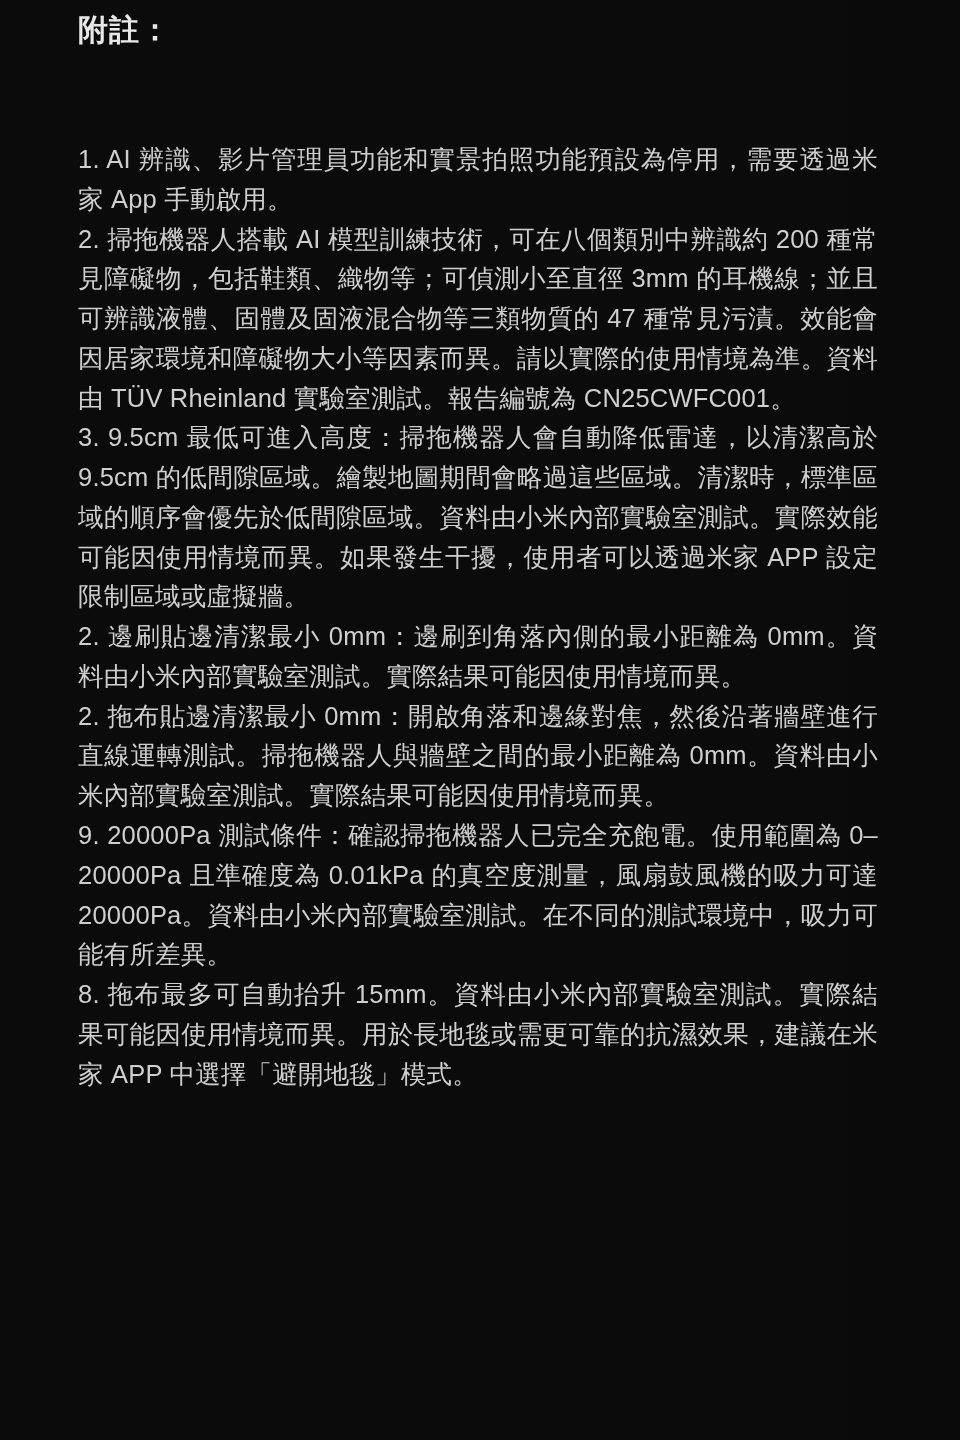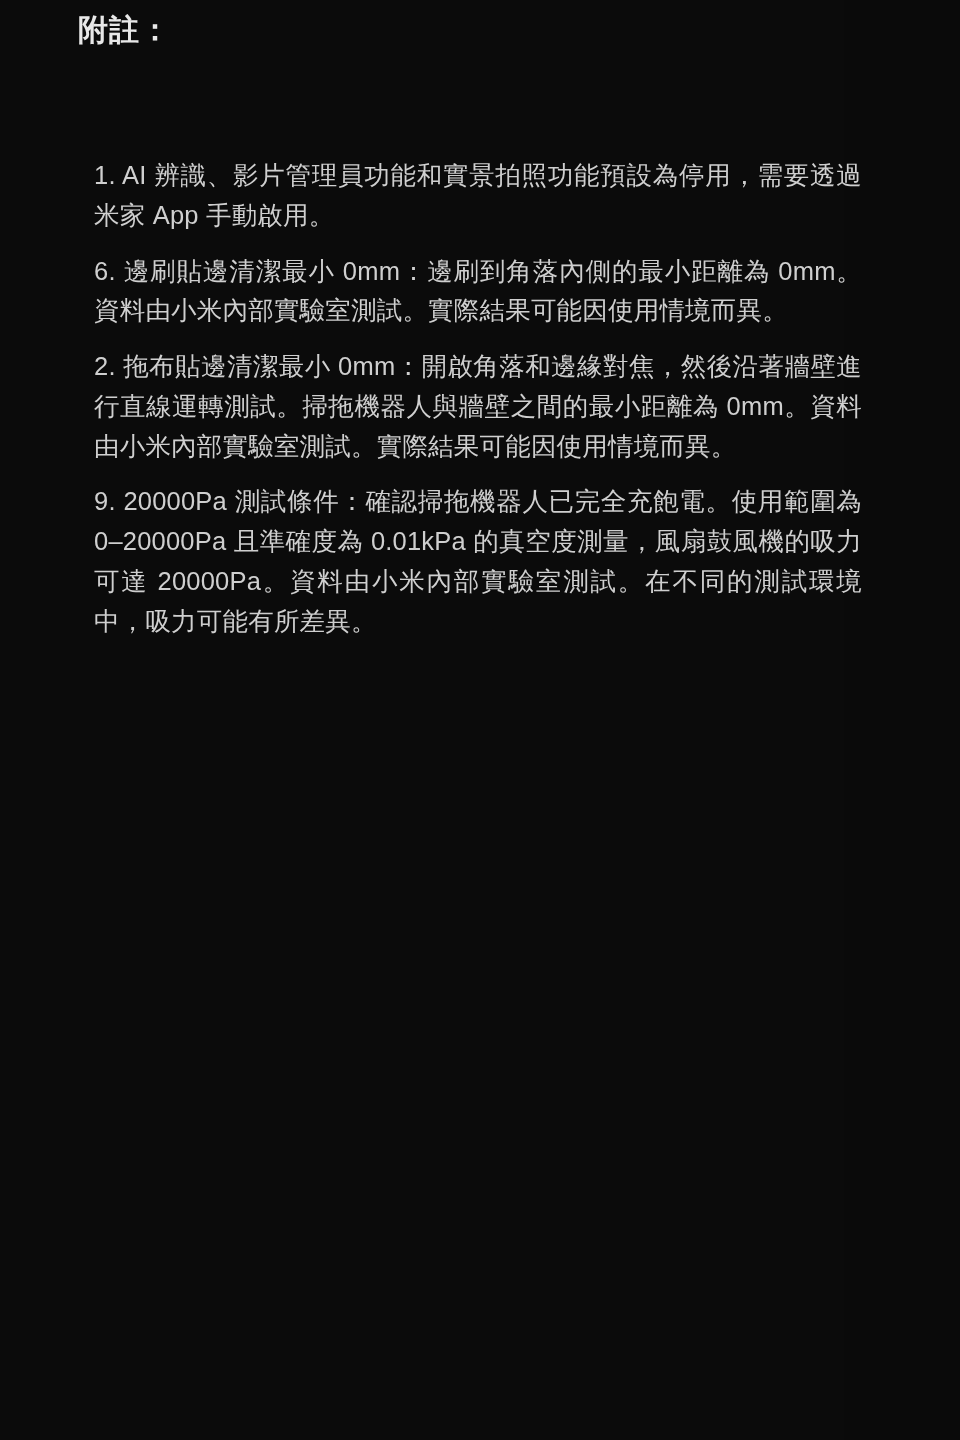--- a/index.html
+++ b/index.html
@@ -38,37 +38,40 @@
     top: 140px;
     left: 78px;
     width: 800px;
     font-size: 25.5px;
     line-height: 1.56;
     color: #cfcfcf;
     letter-spacing: 0.2px;
     font-weight: 400;
   }
   .note-item {
-    margin: 16px;
+    margin: 0;
     padding: 0;
     text-align: justify;
     text-justify: inter-character;
     white-space: normal;
   }
   .note-item:last-child {
     
   }
 </style>
 </head>
 <body>
 
 <div class="page">
 
   <div class="heading">附註：</div>
 
   <div class="notes">
     <p class="note-item">1. AI 辨識、影片管理員功能和實景拍照功能預設為停用，需要透過米家 App 手動啟用。</p>
-    <p class="note-item">6. 邊刷貼邊清潔最小 0mm：邊刷到角落內側的最小距離為 0mm。資料由小米內部實驗室測試。實際結果可能因使用情境而異。</p>
+    <p class="note-item">2. 掃拖機器人搭載 AI 模型訓練技術，可在八個類別中辨識約 200 種常見障礙物，包括鞋類、織物等；可偵測小至直徑 3mm 的耳機線；並且可辨識液體、固體及固液混合物等三類物質的 47 種常見污漬。效能會因居家環境和障礙物大小等因素而異。請以實際的使用情境為準。資料由 TÜV Rheinland 實驗室測試。報告編號為 CN25CWFC001。</p>
+    <p class="note-item">3. 9.5cm 最低可進入高度：掃拖機器人會自動降低雷達，以清潔高於 9.5cm 的低間隙區域。繪製地圖期間會略過這些區域。清潔時，標準區域的順序會優先於低間隙區域。資料由小米內部實驗室測試。實際效能可能因使用情境而異。如果發生干擾，使用者可以透過米家 APP 設定限制區域或虛擬牆。</p>
+    <p class="note-item">2. 邊刷貼邊清潔最小 0mm：邊刷到角落內側的最小距離為 0mm。資料由小米內部實驗室測試。實際結果可能因使用情境而異。</p>
     <p class="note-item">2. 拖布貼邊清潔最小 0mm：開啟角落和邊緣對焦，然後沿著牆壁進行直線運轉測試。掃拖機器人與牆壁之間的最小距離為 0mm。資料由小米內部實驗室測試。實際結果可能因使用情境而異。</p>
     <p class="note-item">9. 20000Pa 測試條件：確認掃拖機器人已完全充飽電。使用範圍為 0–20000Pa 且準確度為 0.01kPa 的真空度測量，風扇鼓風機的吸力可達 20000Pa。資料由小米內部實驗室測試。在不同的測試環境中，吸力可能有所差異。</p>
+    <p class="note-item">8. 拖布最多可自動抬升 15mm。資料由小米內部實驗室測試。實際結果可能因使用情境而異。用於長地毯或需更可靠的抗濕效果，建議在米家 APP 中選擇「避開地毯」模式。</p>
   </div>
 
 </div>
 
 </body></html>

